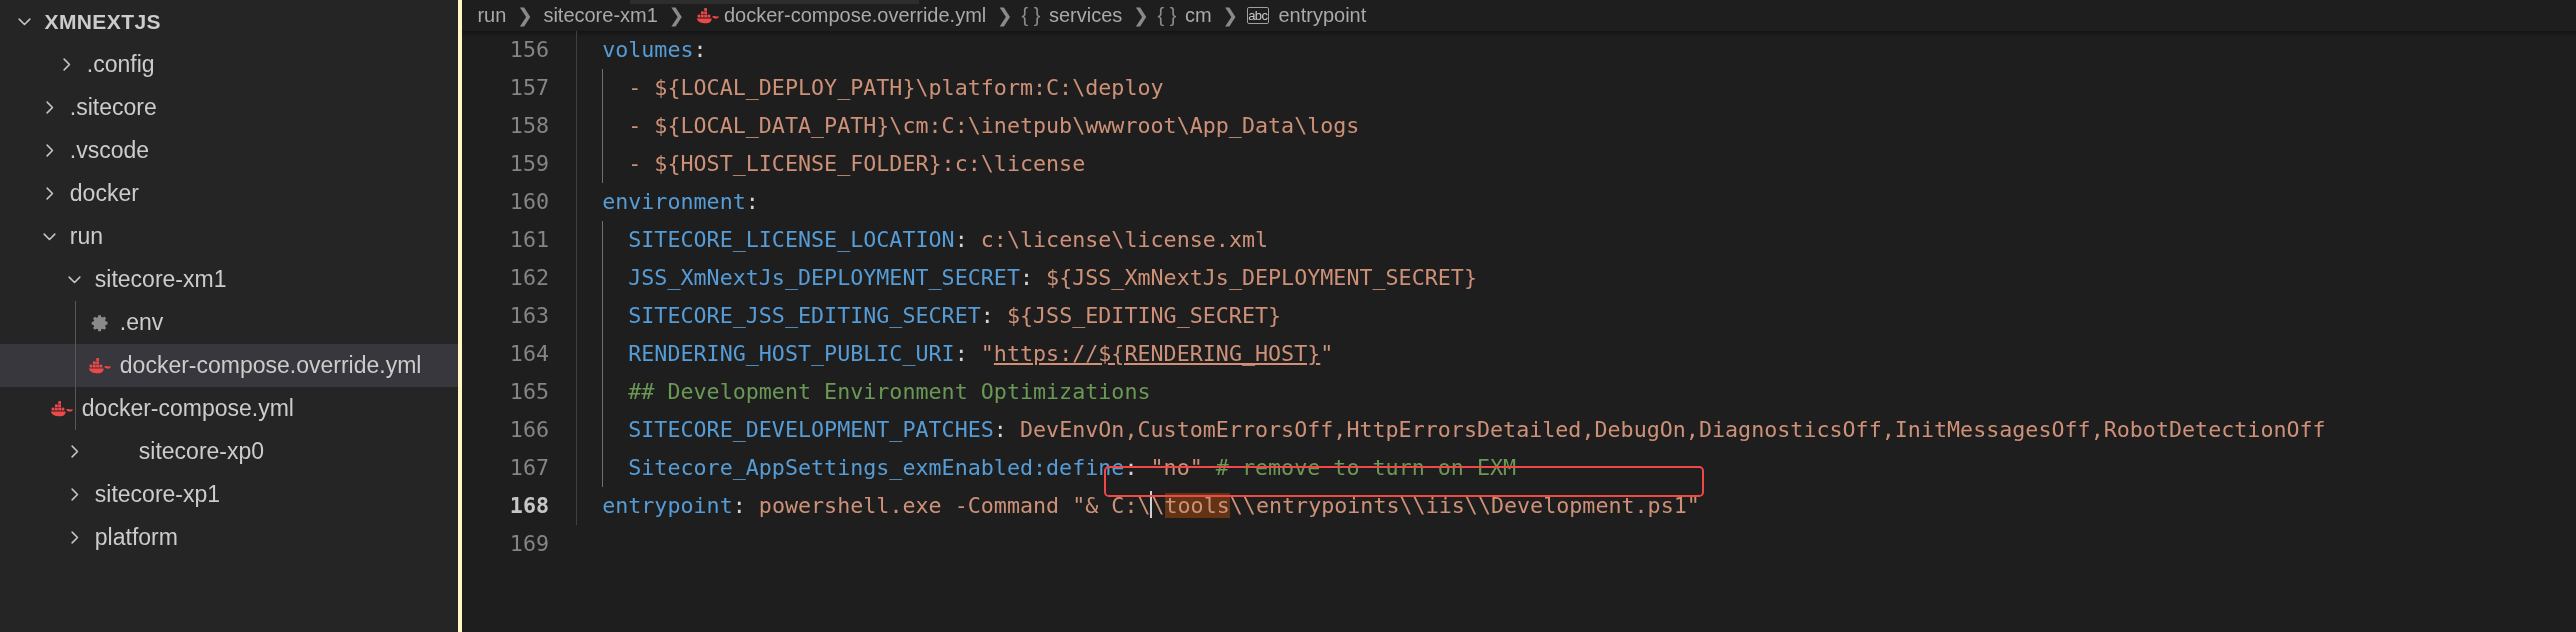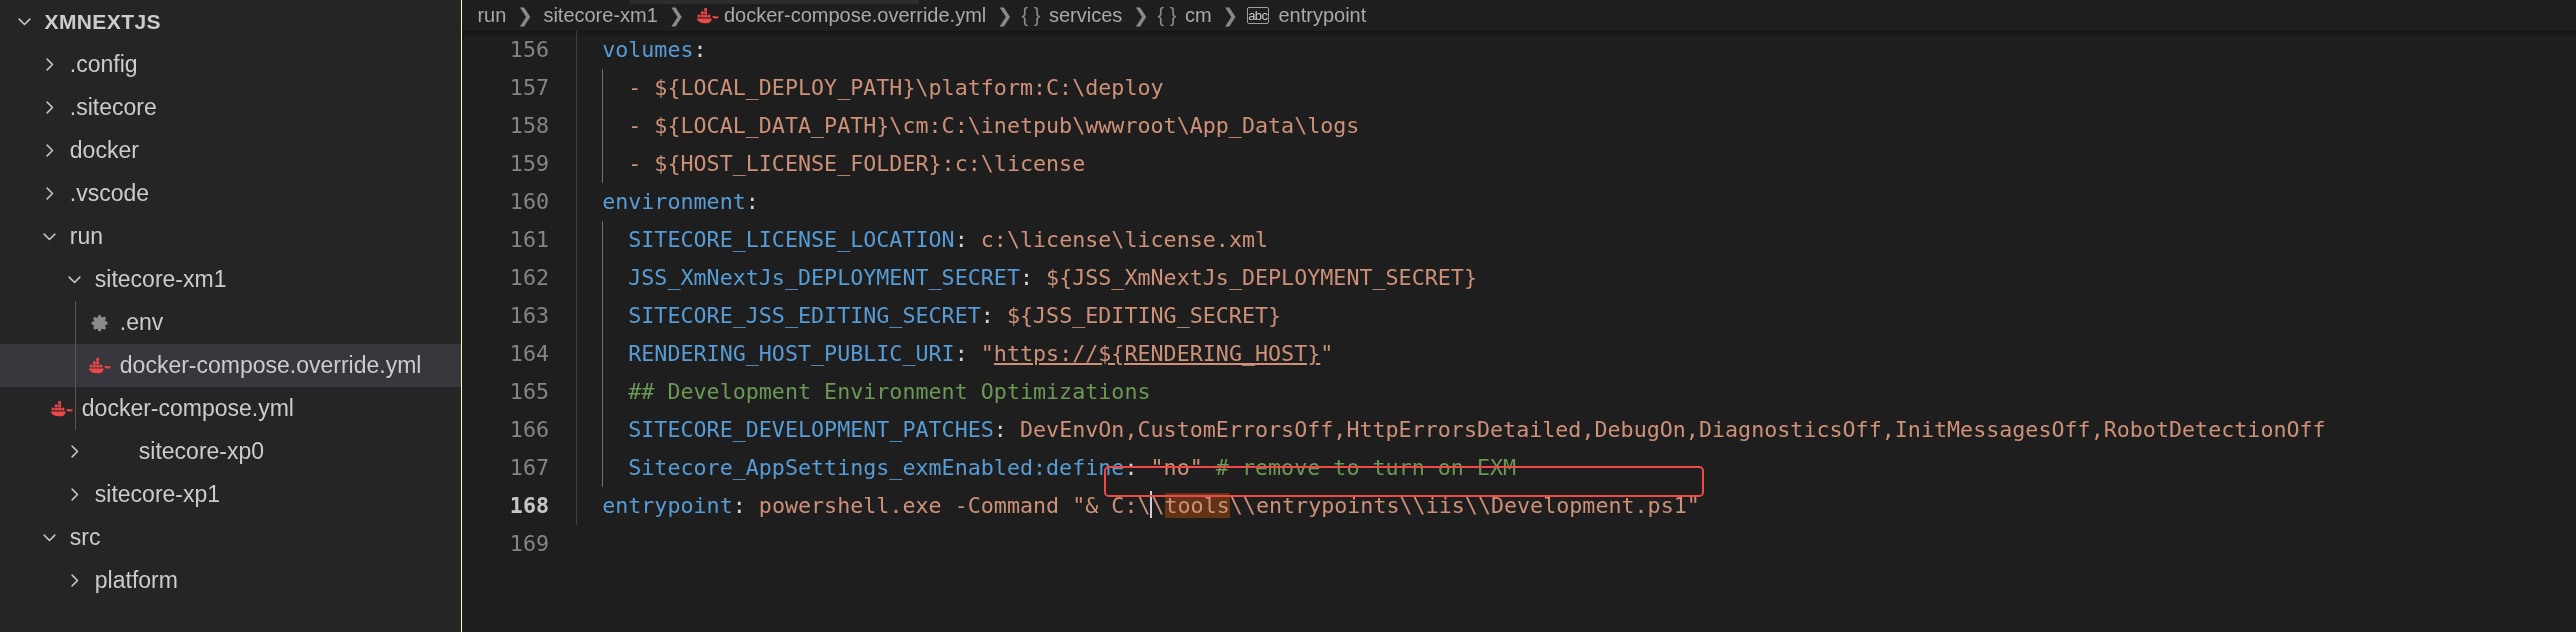--- a/index.html
+++ b/index.html
@@ -10,21 +10,21 @@
   }
   #app { display: flex; width: 2576px; height: 632px; }
 
   
   #sidebar {
     width: 462px; height: 632px;
     background: #252526;
     flex: 0 0 462px;
     position: relative;
     overflow: hidden;
-    border-right: 1px solid #fef9c3;
+    border-right: 4px solid #fef9c3;
   }
   .tree-row {
     height: 43px; display: flex; align-items: center;
     color: #cccccc; font-size: 23px;
     white-space: nowrap; position: relative;
     cursor: pointer;
   }
   .tree-row.root { font-weight: bold; letter-spacing: 0.4px; font-size: 21px; }
   .tree-row.selected { background: #37373d; }
   .twisty {
@@ -135,51 +135,51 @@
   <div id="sidebar">
     <div id="tree-host">
         <div class="tree-row root" style="padding-left: 7.7px;">
           <span class="twisty">
             <svg width="19" height="19" viewBox="0 0 16 16">
               <path fill="none" stroke="#c5c5c5" stroke-width="1.3" stroke-linecap="round" stroke-linejoin="round" d="M3.5 6 L8 10.5 L12.5 6"></path>
             </svg>
           </span>
           <span class="lbl">XMNEXTJS</span>
         </div>
+        <div class="tree-row" style="padding-left: 50px;">
+          <span class="twisty">
+            <svg width="19" height="19" viewBox="0 0 16 16">
+              <path fill="none" stroke="#c5c5c5" stroke-width="1.3" stroke-linecap="round" stroke-linejoin="round" d="M6 3.5 L10.5 8 L6 12.5"></path>
+            </svg>
+          </span>
+          <span class="lbl">.config</span>
+        </div>
         <div class="tree-row" style="padding-left: 33px;">
           <span class="twisty">
             <svg width="19" height="19" viewBox="0 0 16 16">
               <path fill="none" stroke="#c5c5c5" stroke-width="1.3" stroke-linecap="round" stroke-linejoin="round" d="M6 3.5 L10.5 8 L6 12.5"></path>
             </svg>
           </span>
-          <span class="lbl">.config</span>
+          <span class="lbl">.sitecore</span>
         </div>
         <div class="tree-row" style="padding-left: 33px;">
           <span class="twisty">
             <svg width="19" height="19" viewBox="0 0 16 16">
               <path fill="none" stroke="#c5c5c5" stroke-width="1.3" stroke-linecap="round" stroke-linejoin="round" d="M6 3.5 L10.5 8 L6 12.5"></path>
             </svg>
           </span>
-          <span class="lbl">.sitecore</span>
+          <span class="lbl">.vscode</span>
         </div>
         <div class="tree-row" style="padding-left: 33px;">
           <span class="twisty">
             <svg width="19" height="19" viewBox="0 0 16 16">
               <path fill="none" stroke="#c5c5c5" stroke-width="1.3" stroke-linecap="round" stroke-linejoin="round" d="M6 3.5 L10.5 8 L6 12.5"></path>
             </svg>
           </span>
           <span class="lbl">docker</span>
-        </div>
-        <div class="tree-row" style="padding-left: 33px;">
-          <span class="twisty">
-            <svg width="19" height="19" viewBox="0 0 16 16">
-              <path fill="none" stroke="#c5c5c5" stroke-width="1.3" stroke-linecap="round" stroke-linejoin="round" d="M6 3.5 L10.5 8 L6 12.5"></path>
-            </svg>
-          </span>
-          <span class="lbl">.vscode</span>
         </div>
         <div class="tree-row" style="padding-left: 33px;">
           <span class="twisty">
             <svg width="19" height="19" viewBox="0 0 16 16">
               <path fill="none" stroke="#c5c5c5" stroke-width="1.3" stroke-linecap="round" stroke-linejoin="round" d="M3.5 6 L8 10.5 L12.5 6"></path>
             </svg>
           </span>
           <span class="lbl">run</span>
         </div>
         <div class="tree-row" style="padding-left: 58px;">
@@ -243,28 +243,20 @@
           <span class="lbl">sitecore-xp0</span>
         </div>
         <div class="tree-row" style="padding-left: 58px;">
           <span class="twisty">
             <svg width="19" height="19" viewBox="0 0 16 16">
               <path fill="none" stroke="#c5c5c5" stroke-width="1.3" stroke-linecap="round" stroke-linejoin="round" d="M6 3.5 L10.5 8 L6 12.5"></path>
             </svg>
           </span>
           <span class="lbl">sitecore-xp1</span>
         </div>
-        <div class="tree-row" style="padding-left: 33px;">
-          <span class="twisty">
-            <svg width="19" height="19" viewBox="0 0 16 16">
-              <path fill="none" stroke="#c5c5c5" stroke-width="1.3" stroke-linecap="round" stroke-linejoin="round" d="M3.5 6 L8 10.5 L12.5 6"></path>
-            </svg>
-          </span>
-          <span class="lbl">src</span>
-        </div>
         <div class="tree-row" style="padding-left: 58px;">
           <span class="twisty">
             <svg width="19" height="19" viewBox="0 0 16 16">
               <path fill="none" stroke="#c5c5c5" stroke-width="1.3" stroke-linecap="round" stroke-linejoin="round" d="M6 3.5 L10.5 8 L6 12.5"></path>
             </svg>
           </span>
           <span class="lbl">platform</span>
         </div>
       </div>
   </div>

